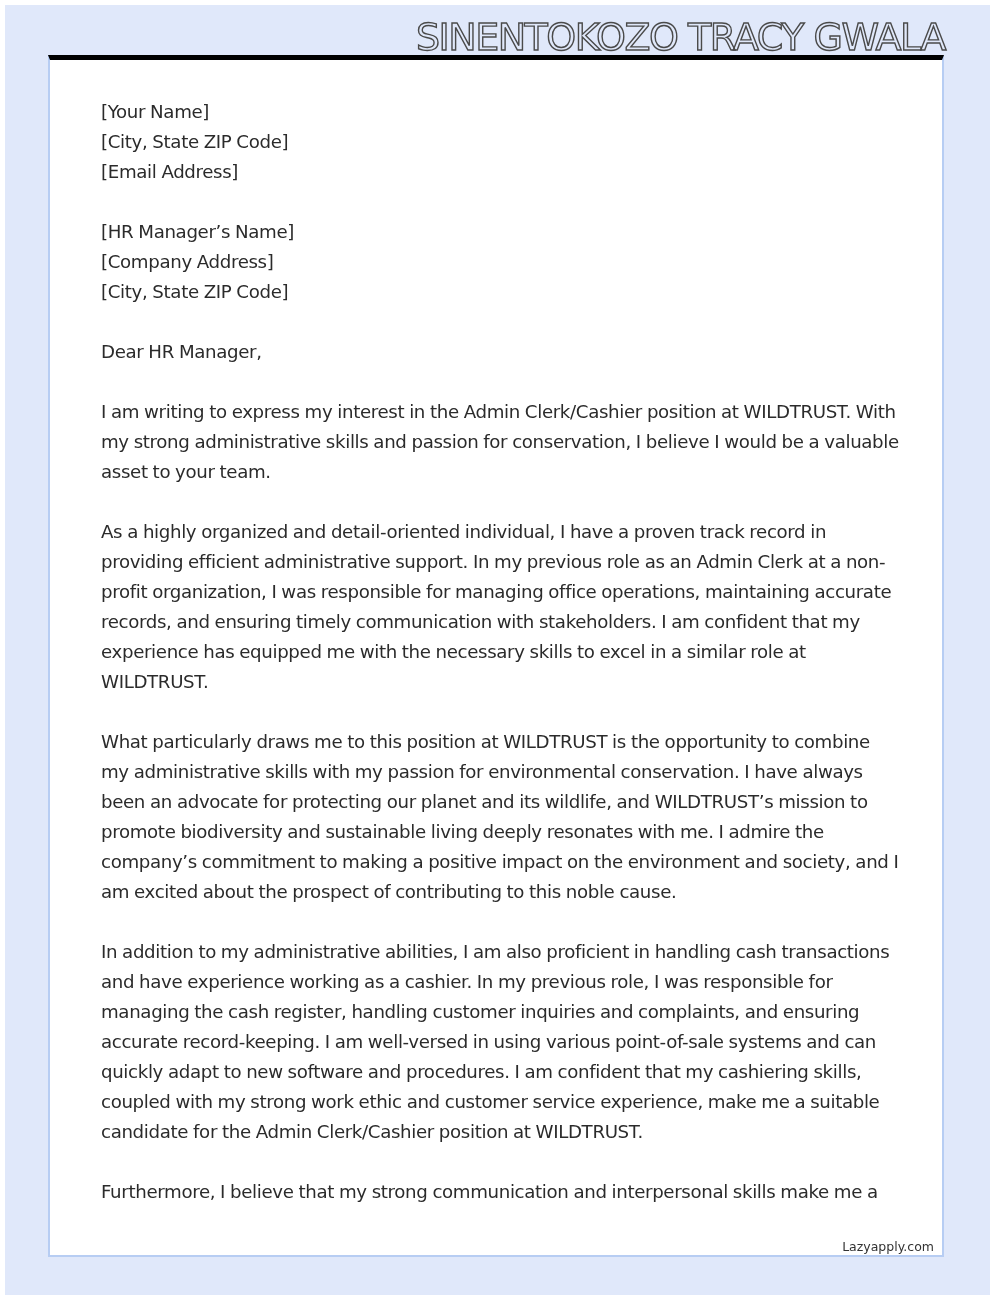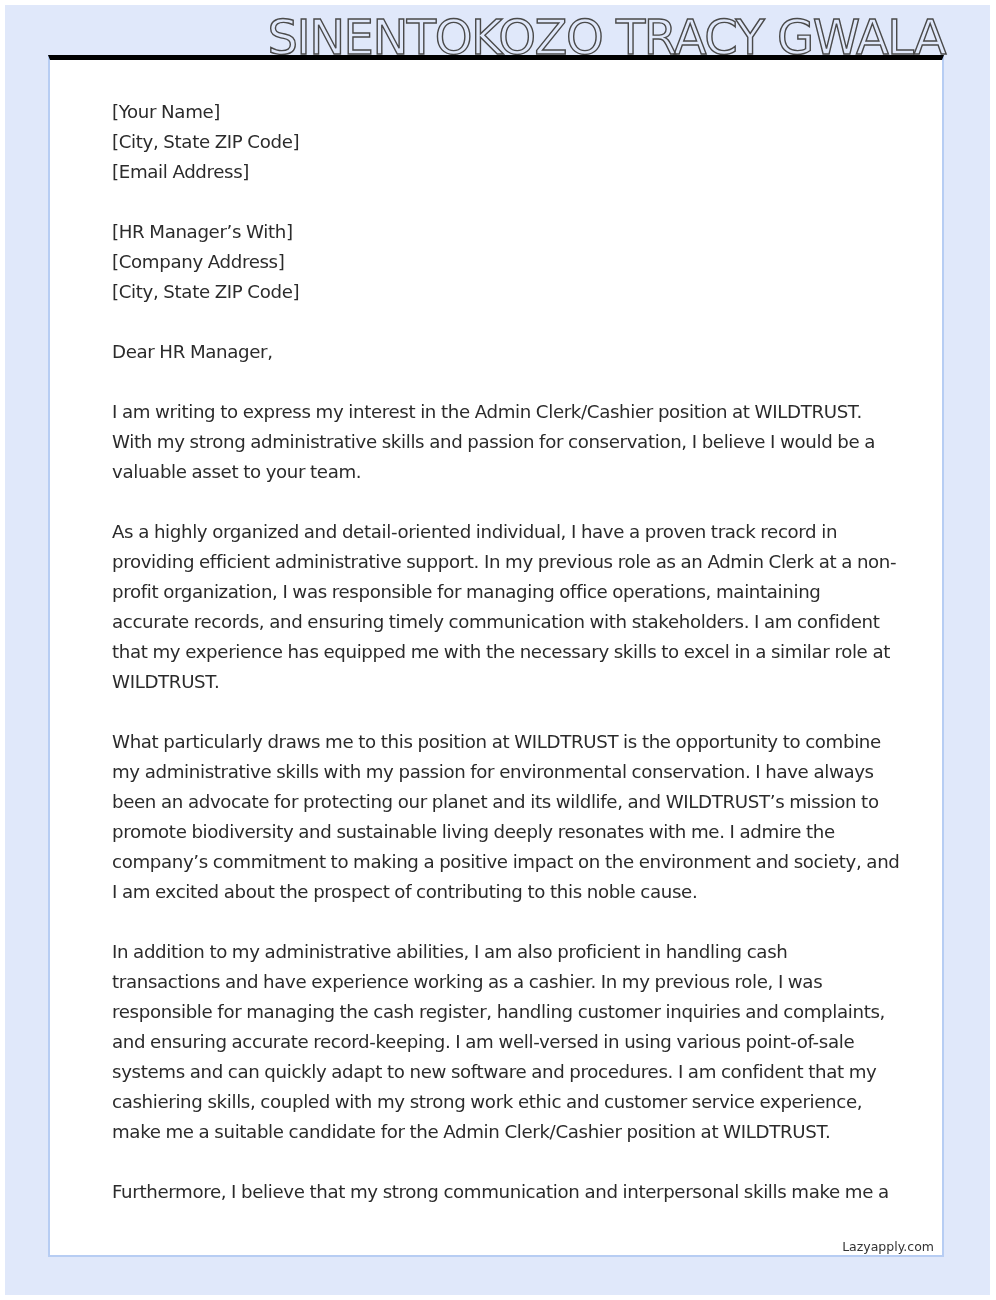--- a/index.html
+++ b/index.html
@@ -5,21 +5,21 @@
   html, body { margin: 0; padding: 0; background: #ffffff; }
   body { width: 996px; height: 1300px; position: relative; overflow: hidden; }
   .outer {
     position: absolute; left: 5px; top: 5px; width: 985px; height: 1290px;
     background: #e0e8fa;
     overflow: hidden;
   }
   .title {
     position: absolute; right: 45px; top: 10px;
     font-family: "DejaVu Sans", sans-serif;
-    font-size: 48px; line-height: 44px;
+    font-size: 38px; line-height: 44px;
     letter-spacing: -1.5px;
     color: transparent;
     -webkit-text-stroke: 1.4px #4a4a4a;
     white-space: nowrap;
   }
   .page {
     position: absolute; left: 43px; top: 50px; width: 896px; height: 1202px;
     background: #ffffff;
     border-top: 5px solid #000000;
     border-left: 2px solid #b7cdf3;
@@ -32,41 +32,41 @@
     font-family: "DejaVu Sans", sans-serif;
     font-size: 12.5px; color: #333333; line-height: 16px; margin-top: 12px;
   }
   .content {
     position: absolute; left: 95px; top: 92px; width: 800px;
     font-family: "DejaVu Sans", sans-serif;
     font-size: 18.2px; line-height: 30px; color: #2b2b2b;
     letter-spacing: -0.35px;
     word-spacing: -0.5px;
   }
-  .content p { margin: 0 0 30px 12px; }
+  .content p { margin: 0 0 30px 1px; }
   .content .line { display: block; }
 </style>
 </head>
 <body>
 
 <div class="outer">
   <div class="title">SINENTOKOZO TRACY GWALA</div>
 
   <div class="page">
     <div class="watermark">Lazyapply.com</div>
   </div>
 
   <div class="content">
     <p>
       <span class="line">[Your Name]</span>
       <span class="line">[City, State ZIP Code]</span>
       <span class="line">[Email Address]</span>
     </p>
     <p>
-      <span class="line">[HR Manager’s With]</span>
+      <span class="line">[HR Manager’s Name]</span>
       <span class="line">[Company Address]</span>
       <span class="line">[City, State ZIP Code]</span>
     </p>
     <p>Dear HR Manager,</p>
     <p>I am writing to express my interest in the Admin Clerk/Cashier position at WILDTRUST. With my strong administrative skills and passion for conservation, I believe I would be a valuable asset to your team.</p>
     <p>As a highly organized and detail-oriented individual, I have a proven track record in providing efficient administrative support. In my previous role as an Admin Clerk at a non-profit organization, I was responsible for managing office operations, maintaining accurate records, and ensuring timely communication with stakeholders. I am confident that my experience has equipped me with the necessary skills to excel in a similar role at WILDTRUST.</p>
     <p>What particularly draws me to this position at WILDTRUST is the opportunity to combine my administrative skills with my passion for environmental conservation. I have always been an advocate for protecting our planet and its wildlife, and WILDTRUST’s mission to promote biodiversity and sustainable living deeply resonates with me. I admire the company’s commitment to making a positive impact on the environment and society, and I am excited about the prospect of contributing to this noble cause.</p>
     <p>In addition to my administrative abilities, I am also proficient in handling cash transactions and have experience working as a cashier. In my previous role, I was responsible for managing the cash register, handling customer inquiries and complaints, and ensuring accurate record-keeping. I am well-versed in using various point-of-sale systems and can quickly adapt to new software and procedures. I am confident that my cashiering skills, coupled with my strong work ethic and customer service experience, make me a suitable candidate for the Admin Clerk/Cashier position at WILDTRUST.</p>
     <p>Furthermore, I believe that my strong communication and interpersonal skills make me a</p>
   </div>

